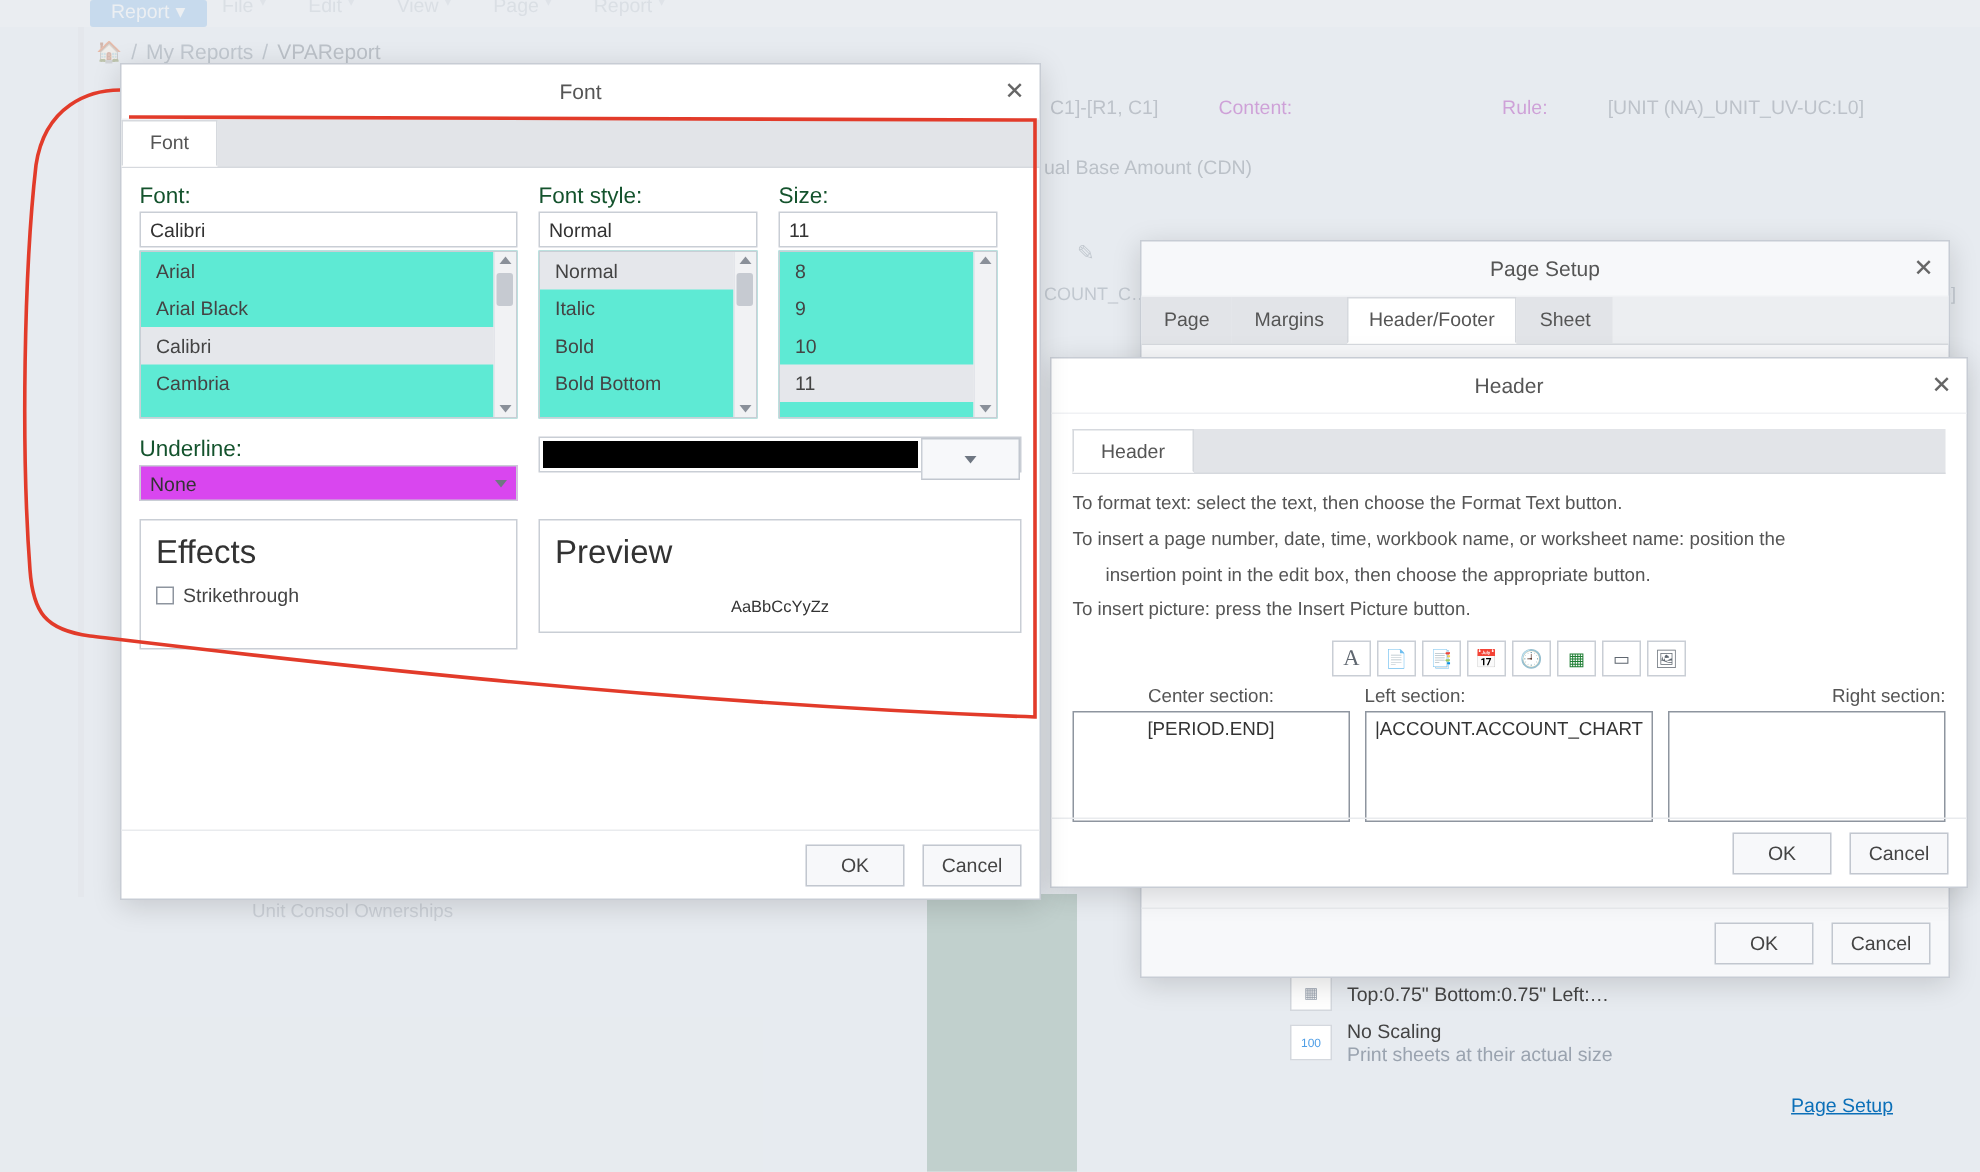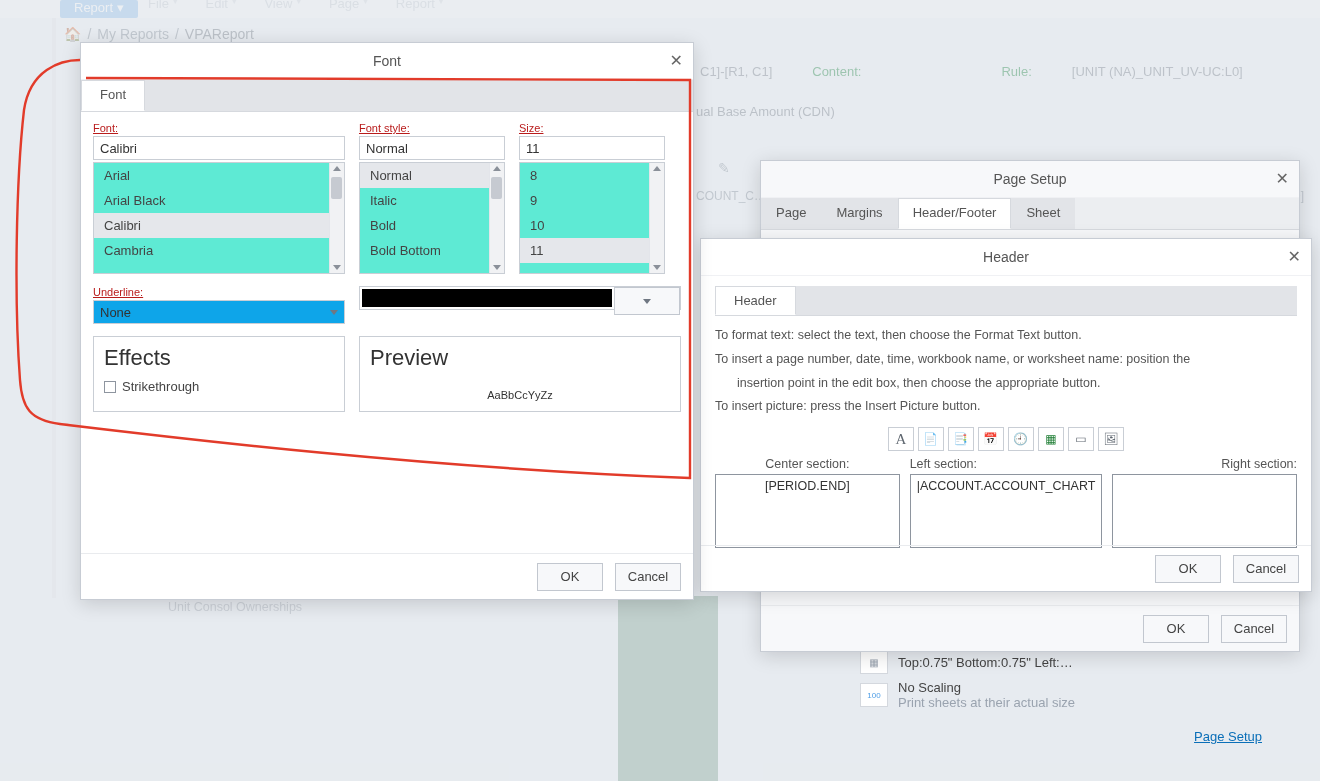--- a/index.html
+++ b/index.html
@@ -72,21 +72,21 @@
   .font-dlg { left:80px; top:42px; width:614px; height:558px; z-index:40; }
   .tabrow { display:flex; background:#e2e4e8; border-bottom:1px solid #d6d9de; height:32px; }
   .tab {
     padding: 6px 18px; font-size:13px; color:#555; background:#e2e4e8;
     border:1px solid transparent;
   }
   .tab.active { background:#fff; border:1px solid #d6d9de; border-bottom-color:#fff; }
   .font-body { padding: 10px 12px 10px 12px; }
   .cols { display:flex; gap:14px; }
   .col1 { width:252px; } .col2 { width:146px; } .col3 { width:146px; }
-  .lbl { font-size:11px; color:#b91c1c; margin-bottom:2px;text-decoration:underline; }
+  .lbl { font-size:15px; color:#14532d; margin-bottom:2px; }
   .txtin {
     width:100%; height:24px; border:1px solid #c9ced5; padding:2px 6px; font-size:13px; color:#333; background:#fff;
   }
   .listbox {
     border:1px solid #c9ced5; height:112px; margin-top:2px; overflow:hidden; position:relative; background:#5eead4;
   }
   .listbox .opt {
     padding:5px 10px; font-size:13px; color:#444; cursor:default;
   }
   .listbox .opt.sel { background:#e5e7eb; }
@@ -98,34 +98,34 @@
   }
   .listbox .sbar::before { top:3px; border-bottom:5px solid #8a9099; }
   .listbox .sbar::after { bottom:3px; border-top:5px solid #8a9099; }
   .listbox .thumb { position:absolute; right:2px; top:14px; width:11px; height:22px; background:#c6cad1; border-radius:2px;} 
 
   .row2 { display:flex; gap:14px; margin-top:12px;}
   .underline-wrap { width:252px;}
   .color-wrap { flex:1; }
   .select {
     width:100%; height:24px; border:1px solid #c9ced5; padding:2px 6px; font-size:13px; color:#333;
-    background:#0ea5e9; display:flex; align-items:center; justify-content:space-between;
+    background:#d946ef; display:flex; align-items:center; justify-content:space-between;
   }
   .select .caret { width:0;height:0;border-left:4px solid transparent;border-right:4px solid transparent;border-top:5px solid #6f7782;}
   .color-swatch {
     width:100%; height:24px; border:1px solid #c9ced5; display:flex;
   }
   .color-swatch .sw { flex:1; background:#000; margin:2px; }
   .color-swatch .btn { width:18px; display:flex; align-items:center; justify-content:center; border-left:1px solid #c9ced5; }
 
   .effprev { display:flex; gap:14px; margin-top:12px; }
   .panelbox {
     border:1px solid #c9ced5; padding: 8px 10px 10px 10px;
   }
-  .panelbox.eff { width:252px; height:76px;}
+  .panelbox.eff { width:252px; height:87px;}
   .panelbox.prev { flex:1; height:76px; position:relative;}
   .panelbox h3 { font-size:22px; font-weight:300; color:#333; margin-bottom:8px;}
   .chk { display:flex; align-items:center; gap:6px; font-size:13px; color:#444;}
   .chk .box { width:12px; height:12px; border:1px solid #8e959f; background:#fff;}
   .panelbox.prev .sample { position:absolute; left:0; right:0; bottom:10px; text-align:center; font-size:11px; color:#333;}
 
   .dlg-footer {
     position:absolute; bottom:0; left:0; right:0; height:46px;
     display:flex; justify-content:flex-end; align-items:center; gap:12px; padding:0 12px;
     border-top:1px solid #e9ebee;
@@ -168,21 +168,21 @@
   .dim-row {
     position:absolute; left:168px; top:600px; width:420px; height:18px;
     color:#9aa3af; font-size:12.5px;
   }
 
   
   .infobar {
     position:absolute; top:56px; left:700px; right:10px; height:30px;
     display:flex; align-items:center; gap:40px; color:#6f7a86; font-size:13px;
   }
-  .infobar .lab { color:#15803d;}
+  .infobar .lab { color:#a21caf;}
   .heading-row {
     position:absolute; top:104px; left:696px; color:#6b7682; font-size:13px;
   }
 
   .edit-pencil {
     position:absolute; left:718px; top:160px; font-size:14px; color:#7d8a97;
   }
   .count-lbl {
     position:absolute; left:696px; top:189px; font-size:12px; color:#7d8a97;
   }

